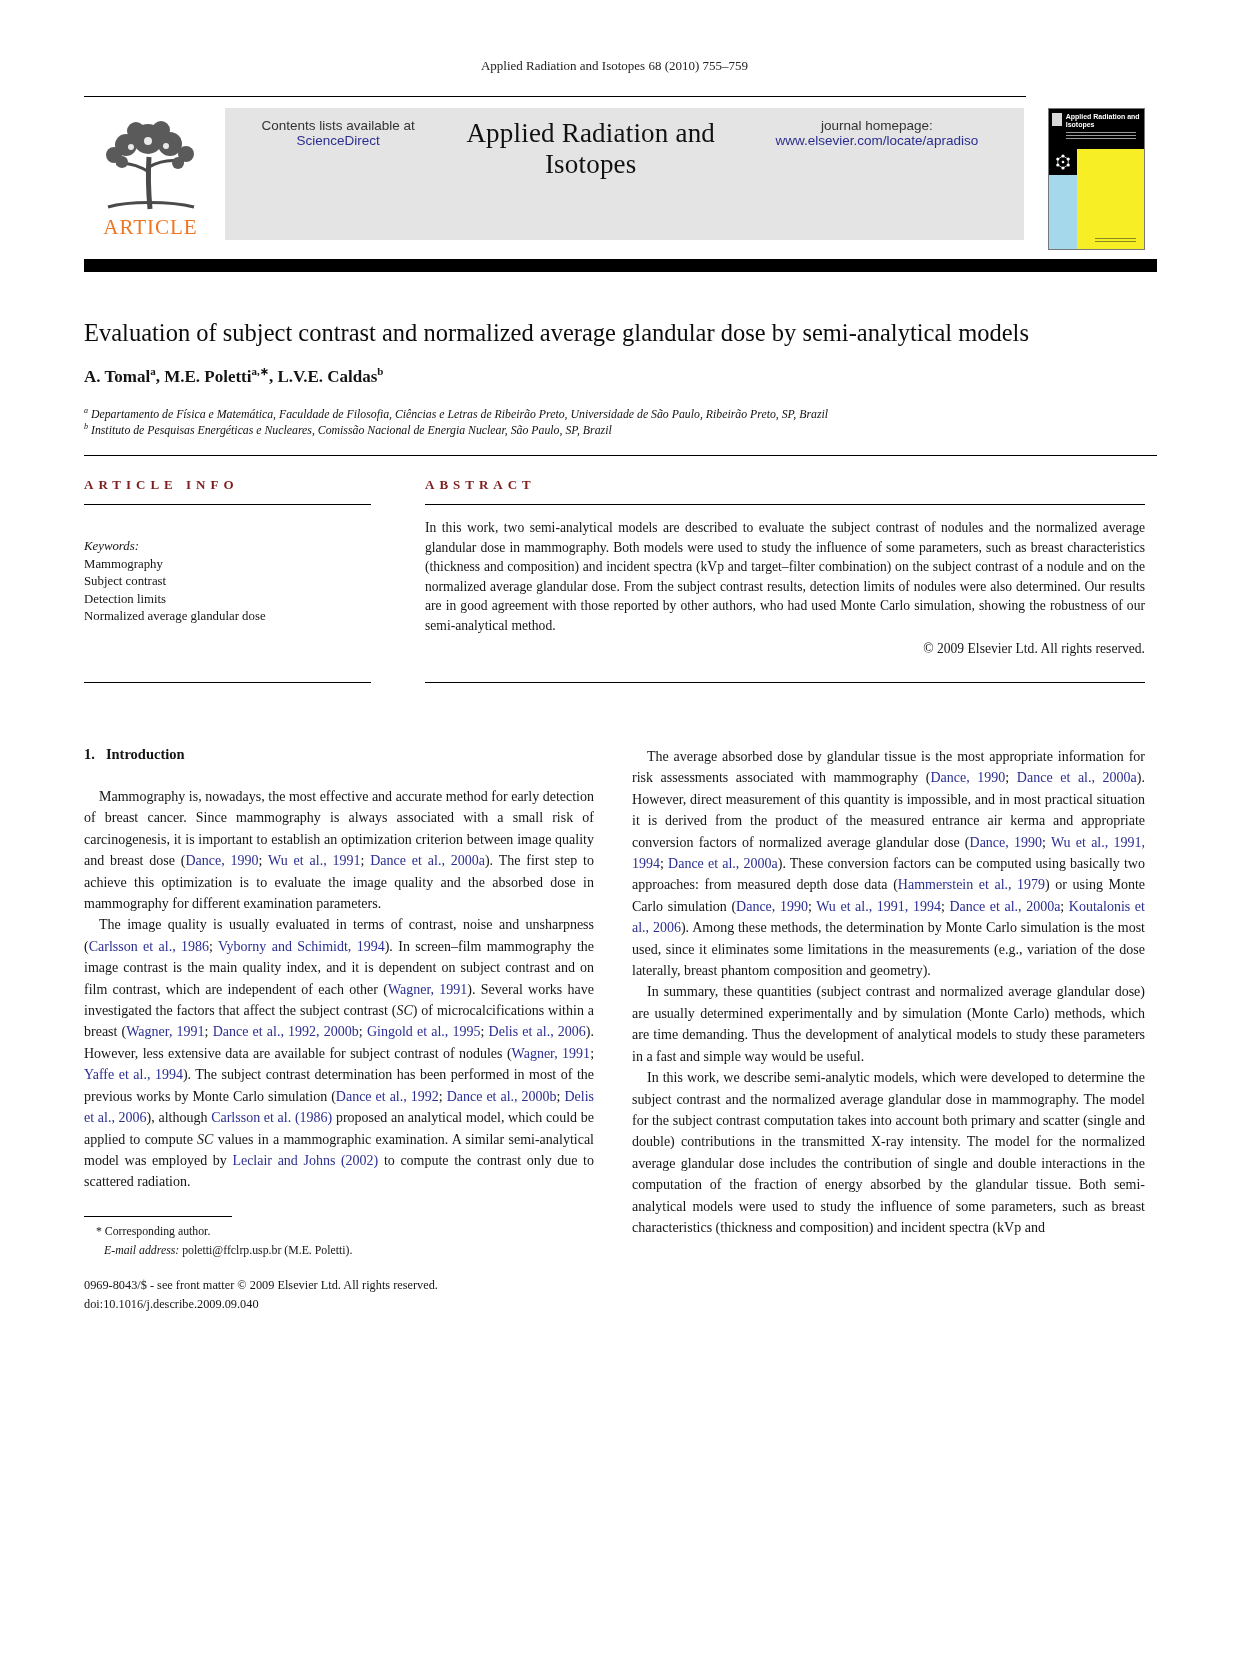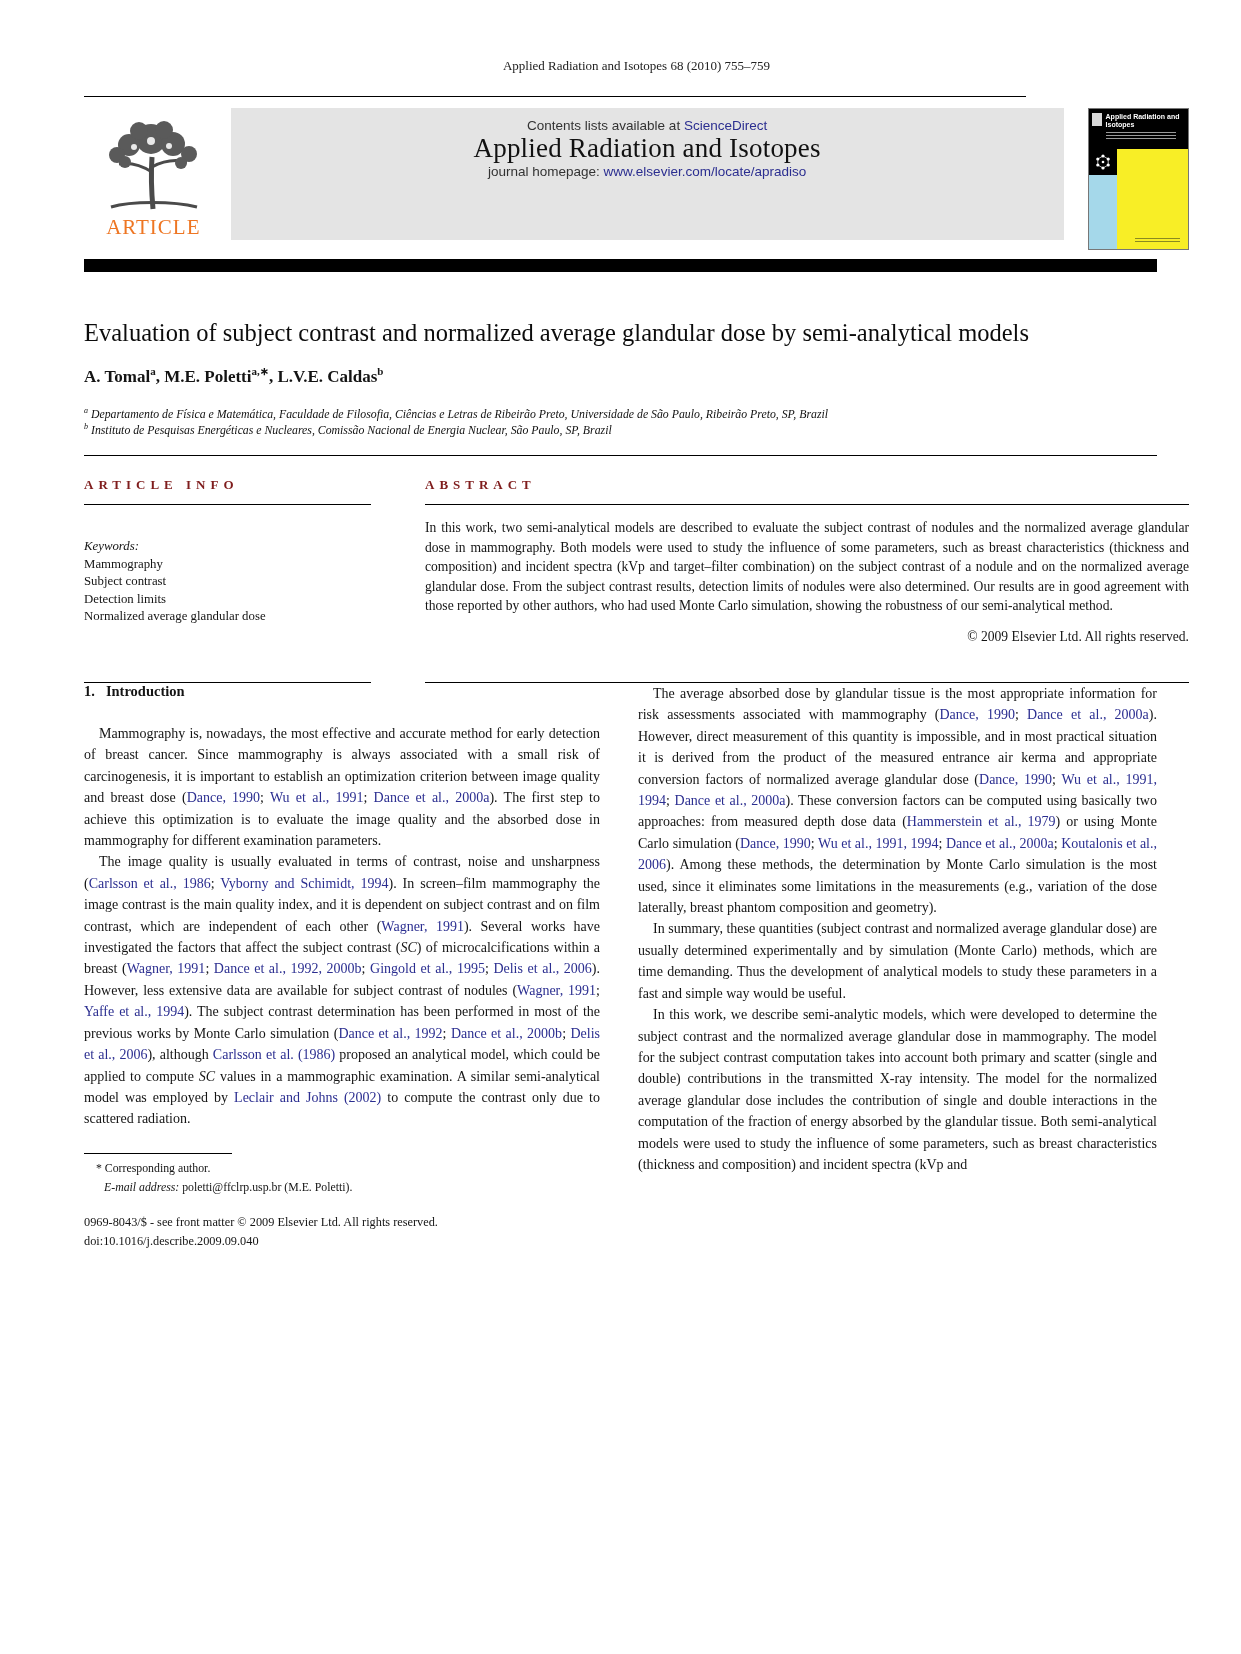--- a/index.html
+++ b/index.html
@@ -1,32 +1,32 @@
 <!DOCTYPE html>
 <html><head>
 <meta charset="utf-8">
 <style>
   * { margin:0; padding:0; box-sizing:border-box; }
   html,body { background:#888; }
   .page {
     width:1241px; height:1654px; background:#ffffff; margin:0 auto;
     position:relative; overflow:hidden;
     font-family:"Liberation Serif", serif; color:#141414;
-    padding:58px 52px 0 84px;
+    padding:58px 96px 0 84px;
   }
   
   .journal-ref { text-align:center; font-size:13px; color:#222; }
   .top-rule { width:942px; border-bottom:1.5px solid #000; margin-top:22px; }
   .header-row { margin-top:11px; display:flex; align-items:flex-start; height:145px; }
   .logo-box { width:145px; height:132px; display:flex; flex-direction:column; align-items:center; justify-content:flex-end; }
   .logo-box svg { display:block; }
   .elsevier-word { font-family:"Liberation Serif", serif; font-size:21px; letter-spacing:1px; color:#ee7623; margin-top:2px; }
   .gray-box {
     width:870px; height:132px; background:#e4e4e4; margin-left:8px;
-    display:flex; flex-direction:column; justify-content:flex-start;
+    display:flex; flex-direction:row; justify-content:space-between;
     padding:10px 10px 12px 10px; text-align:center;
   }
   .contents-line, .homepage-line { font-family:"Liberation Sans", sans-serif; font-size:13.5px; color:#333; }
   .lnk { color:#2b2e90; }
   .box-title { font-size:27px; color:#111; letter-spacing:.2px; }
   
   .cover { width:106px; height:142px; margin-left:24px; border:1px solid #777; background:#a5d8ea; position:relative; overflow:hidden; }
   .cover-band { height:40px; background:#000; position:relative; padding:4px 3px 0 17px; }
   .cover-mini-logo { position:absolute; left:3px; top:4px; width:10px; height:13px; background:#d8d8d8; }
   .cover-title { color:#fff; font-family:"Liberation Sans", sans-serif; font-weight:bold; font-size:7px; line-height:8px; text-align:left; }
@@ -46,23 +46,23 @@
   .full-rule { width:1073px; border-bottom:1.2px solid #000; margin-top:17px; }
   
   .ia-section { display:flex; margin-top:21px; }
   .ia-col-left { width:287px; margin-right:54px; display:flex; flex-direction:column; border-bottom:1.2px solid #000; min-height:206px; }
   .ia-col-right { flex:1; display:flex; flex-direction:column; border-bottom:1.2px solid #000; min-height:206px; }
   .ia-heading { font-size:13px; letter-spacing:5px; font-weight:600; color:#7f1d1d; }
   .ia-hrule { border-bottom:1.2px solid #000; margin-top:11px; }
   .keywords { margin-top:33px; font-size:12.8px; line-height:17.5px; }
   .kw-label { font-style:italic; }
   .abstract-text { margin-top:13px; font-size:13.6px; line-height:19.6px; text-align:justify; }
-  .copyright-line { text-align:right; font-size:13.6px; margin-top:13px; }
-  
-  .columns { display:flex; }
+  .copyright-line { text-align:right; font-size:13.6px; margin-top:5px; }
+  
+  .columns { display:flex; margin-top:63px; }
   .col-left { width:516px; margin-right:38px; }
   .col-right { width:519px; }
   .sec-heading { font-size:14.5px; font-weight:bold; margin-bottom:23px; }
   .sec-heading .sec-no { margin-right:11px; }
   .body-par { font-size:14px; line-height:21.4px; text-align:justify; text-indent:15px; }
   .body-par .it { font-style:italic; }
   
   .footnote-rule { width:148px; border-bottom:1px solid #000; margin-top:23px; }
   .footnote { margin-top:5px; font-size:11.8px; line-height:19px; }
   .fn-line1 { padding-left:12px; }

